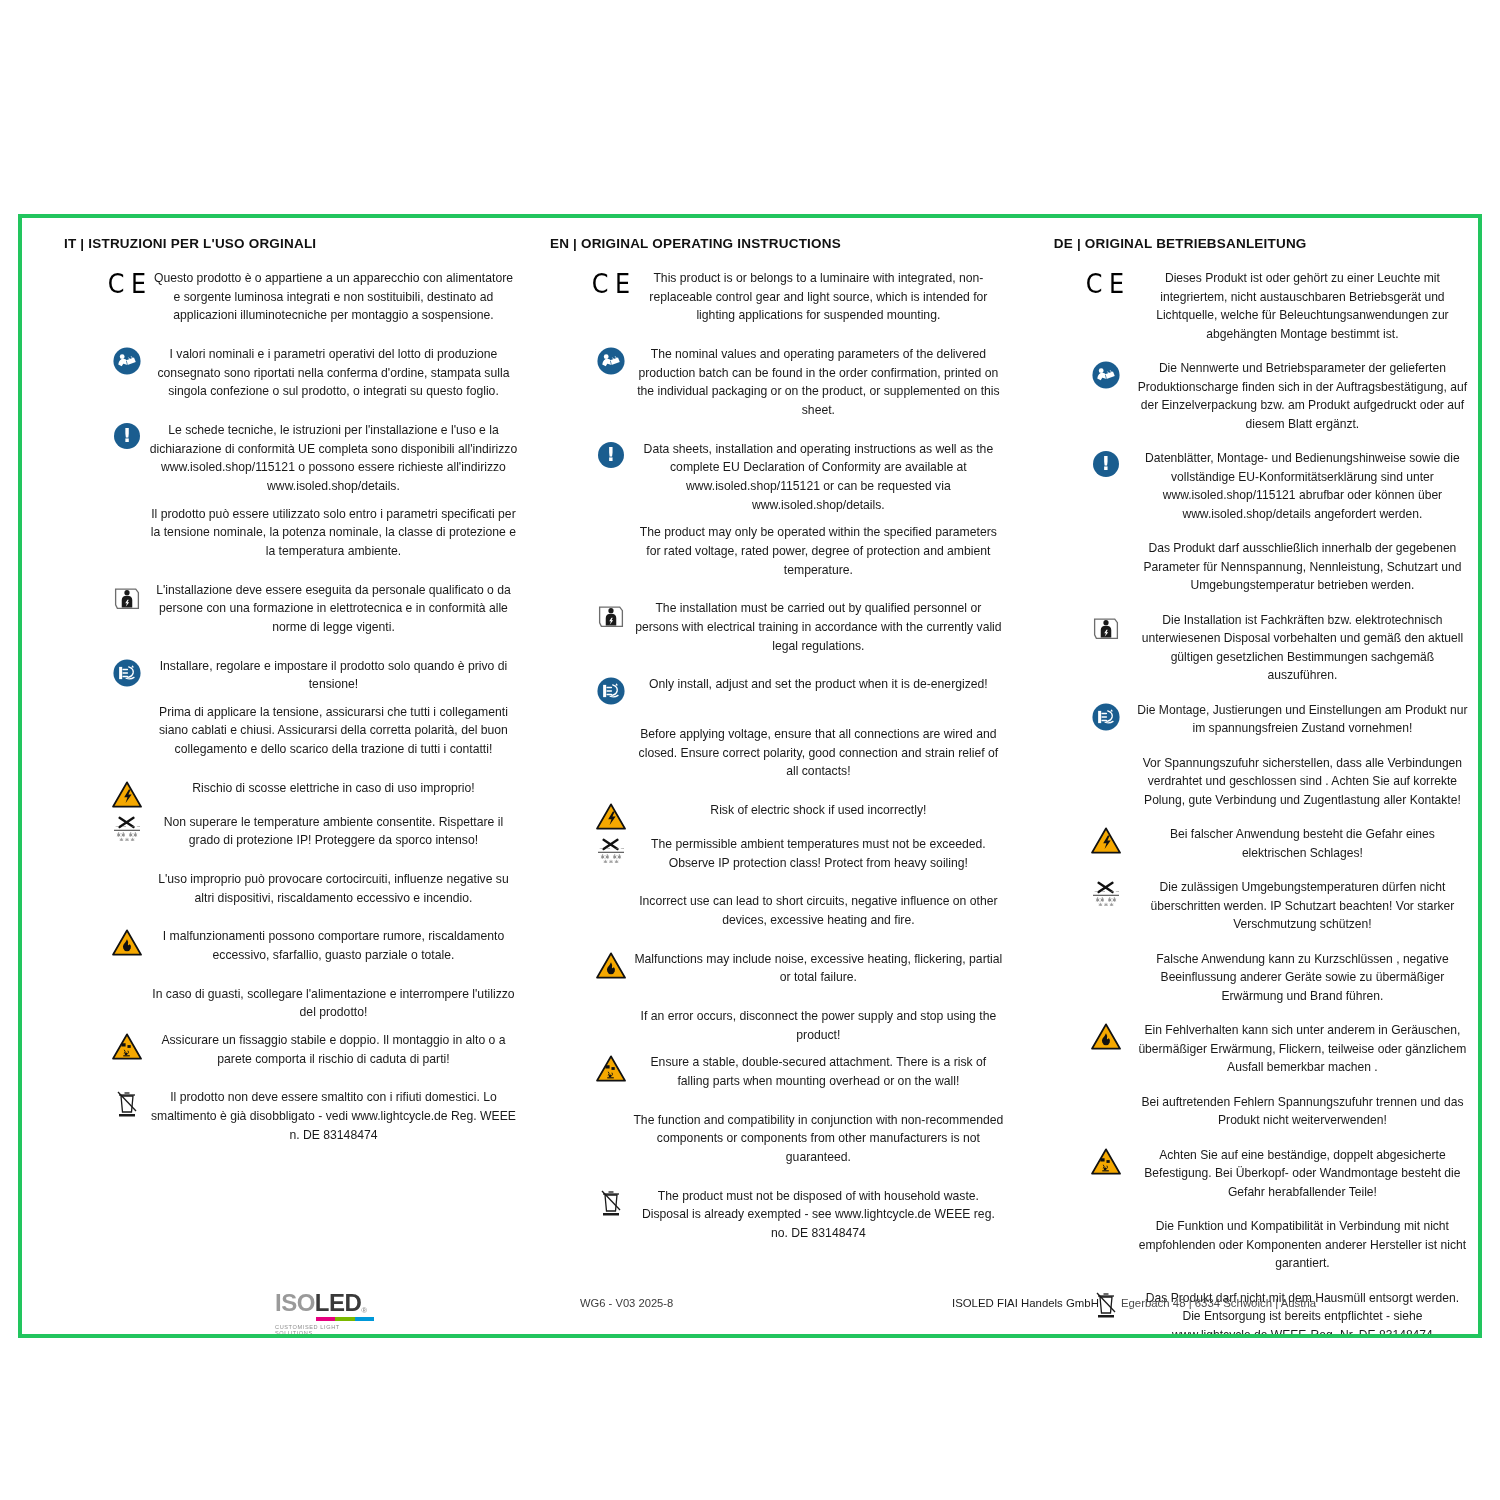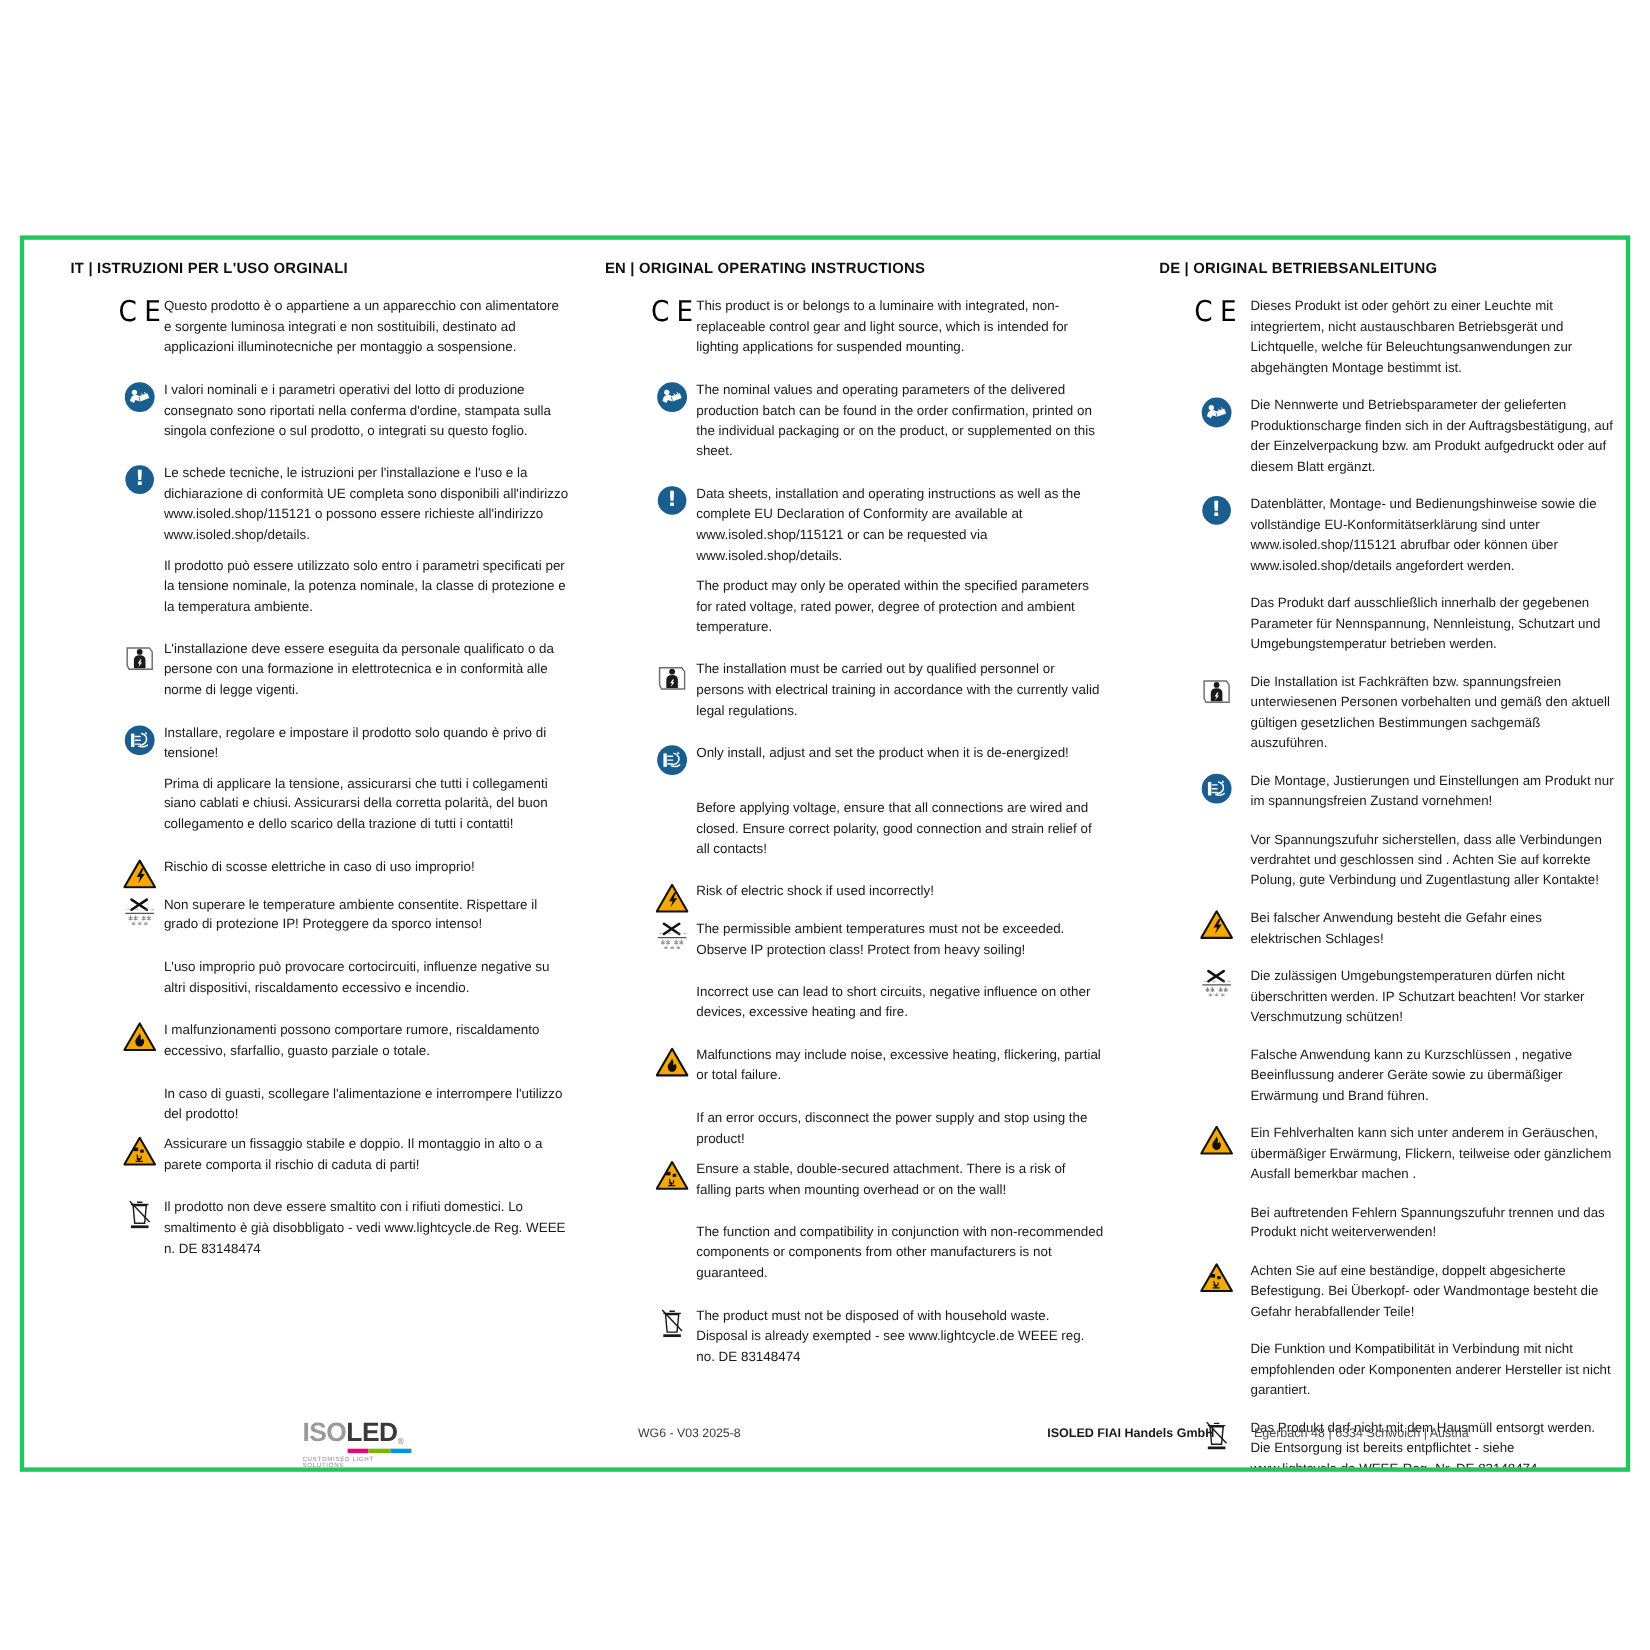--- a/index.html
+++ b/index.html
@@ -58,20 +58,21 @@
     display:flex;
     justify-content:center;
     padding-top:2px;
   }
   .col-de .gutter{width:62px;min-width:62px;flex:0 0 62px;}
   .txt{
     font-size:12.2px;
     line-height:1.53;
     color:#1a1a1a;
     flex:1;
+    text-align:center;
   }
   .col-de .txt{font-size:12.1px;}
 
   
   .gap-lg{margin-bottom:20px;}
   .gap-md{margin-bottom:16px;}
   .gap-sm{margin-bottom:9px;}
   .gap-xs{margin-bottom:5px;}
 
   
@@ -165,21 +166,21 @@
     padding-left:38px;
     box-sizing:border-box;
     font-size:11.2px;color:#3a3a3a;
   }
   .f-addr{
     flex:1;
     display:flex;align-items:baseline;
     font-size:11.4px;color:#3a3a3a;
     padding-left:10px;
   }
-  .f-company{font-weight:bold;color:#1a1a1a;margin-right:36px;white-space:nowrap;}
+  .f-company{font-weight:normal;color:#1a1a1a;margin-right:22px;white-space:nowrap;}
   .f-street{white-space:nowrap;color:#4a4a4a;}
 </style>
 </head>
 <body>
 
 <div class="page">
   <div class="cols">
 
     <div class="col col-it">
       <div class="col-title">IT | ISTRUZIONI PER L'USO ORGINALI</div>
@@ -529,21 +530,21 @@
 
       <div class="row gap-md">
         <div class="gutter">
           <svg class="hexbox" viewBox="0 0 64 64">
             <path d="M6 14 L52 14 L58 22 L58 58 L10 58 L6 50 Z" fill="none" stroke="#6d6d6d" stroke-width="3"></path>
             <circle cx="32" cy="22" r="6" fill="#1a1a1a"></circle>
             <path d="M32 29 q-12 0-12 10 l0 17 l24 0 l0-17 q0-10-12-10 z" fill="#1a1a1a"></path>
             <path d="M33 38 l-5 8 l4 0 l-3 8 l8-10 l-4 0 l3-6 z" fill="#ffffff"></path>
           </svg>
         </div>
-        <div class="txt">Die Installation ist Fachkräften bzw. spannungsfreien unterwiesenen Personen vorbehalten und gemäß den aktuell gültigen gesetzlichen Bestimmungen sachgemäß auszuführen.</div>
+        <div class="txt">Die Installation ist Fachkräften bzw. elektrotechnisch unterwiesenen Disposal vorbehalten und gemäß den aktuell gültigen gesetzlichen Bestimmungen sachgemäß auszuführen.</div>
       </div>
 
       <div class="row gap-md">
         <div class="gutter">
           <svg class="ico" width="28" height="28" viewBox="0 0 64 64">
             <circle cx="32" cy="32" r="31" fill="#1a5d8f"></circle>
             <rect x="14" y="18" width="7" height="28" fill="#ffffff"></rect>
             <path d="M23 24 l10 0 M23 32 l10 0 M23 40 l10 0" stroke="#ffffff" stroke-width="3" stroke-linecap="round"></path>
             <path d="M36 18 q12 4 10 14 q-2 8-12 10" stroke="#ffffff" stroke-width="3.2" fill="none" stroke-linecap="round"></path>
             <path d="M44 14 l4 5 l-6 1 z" fill="#ffffff"></path>

